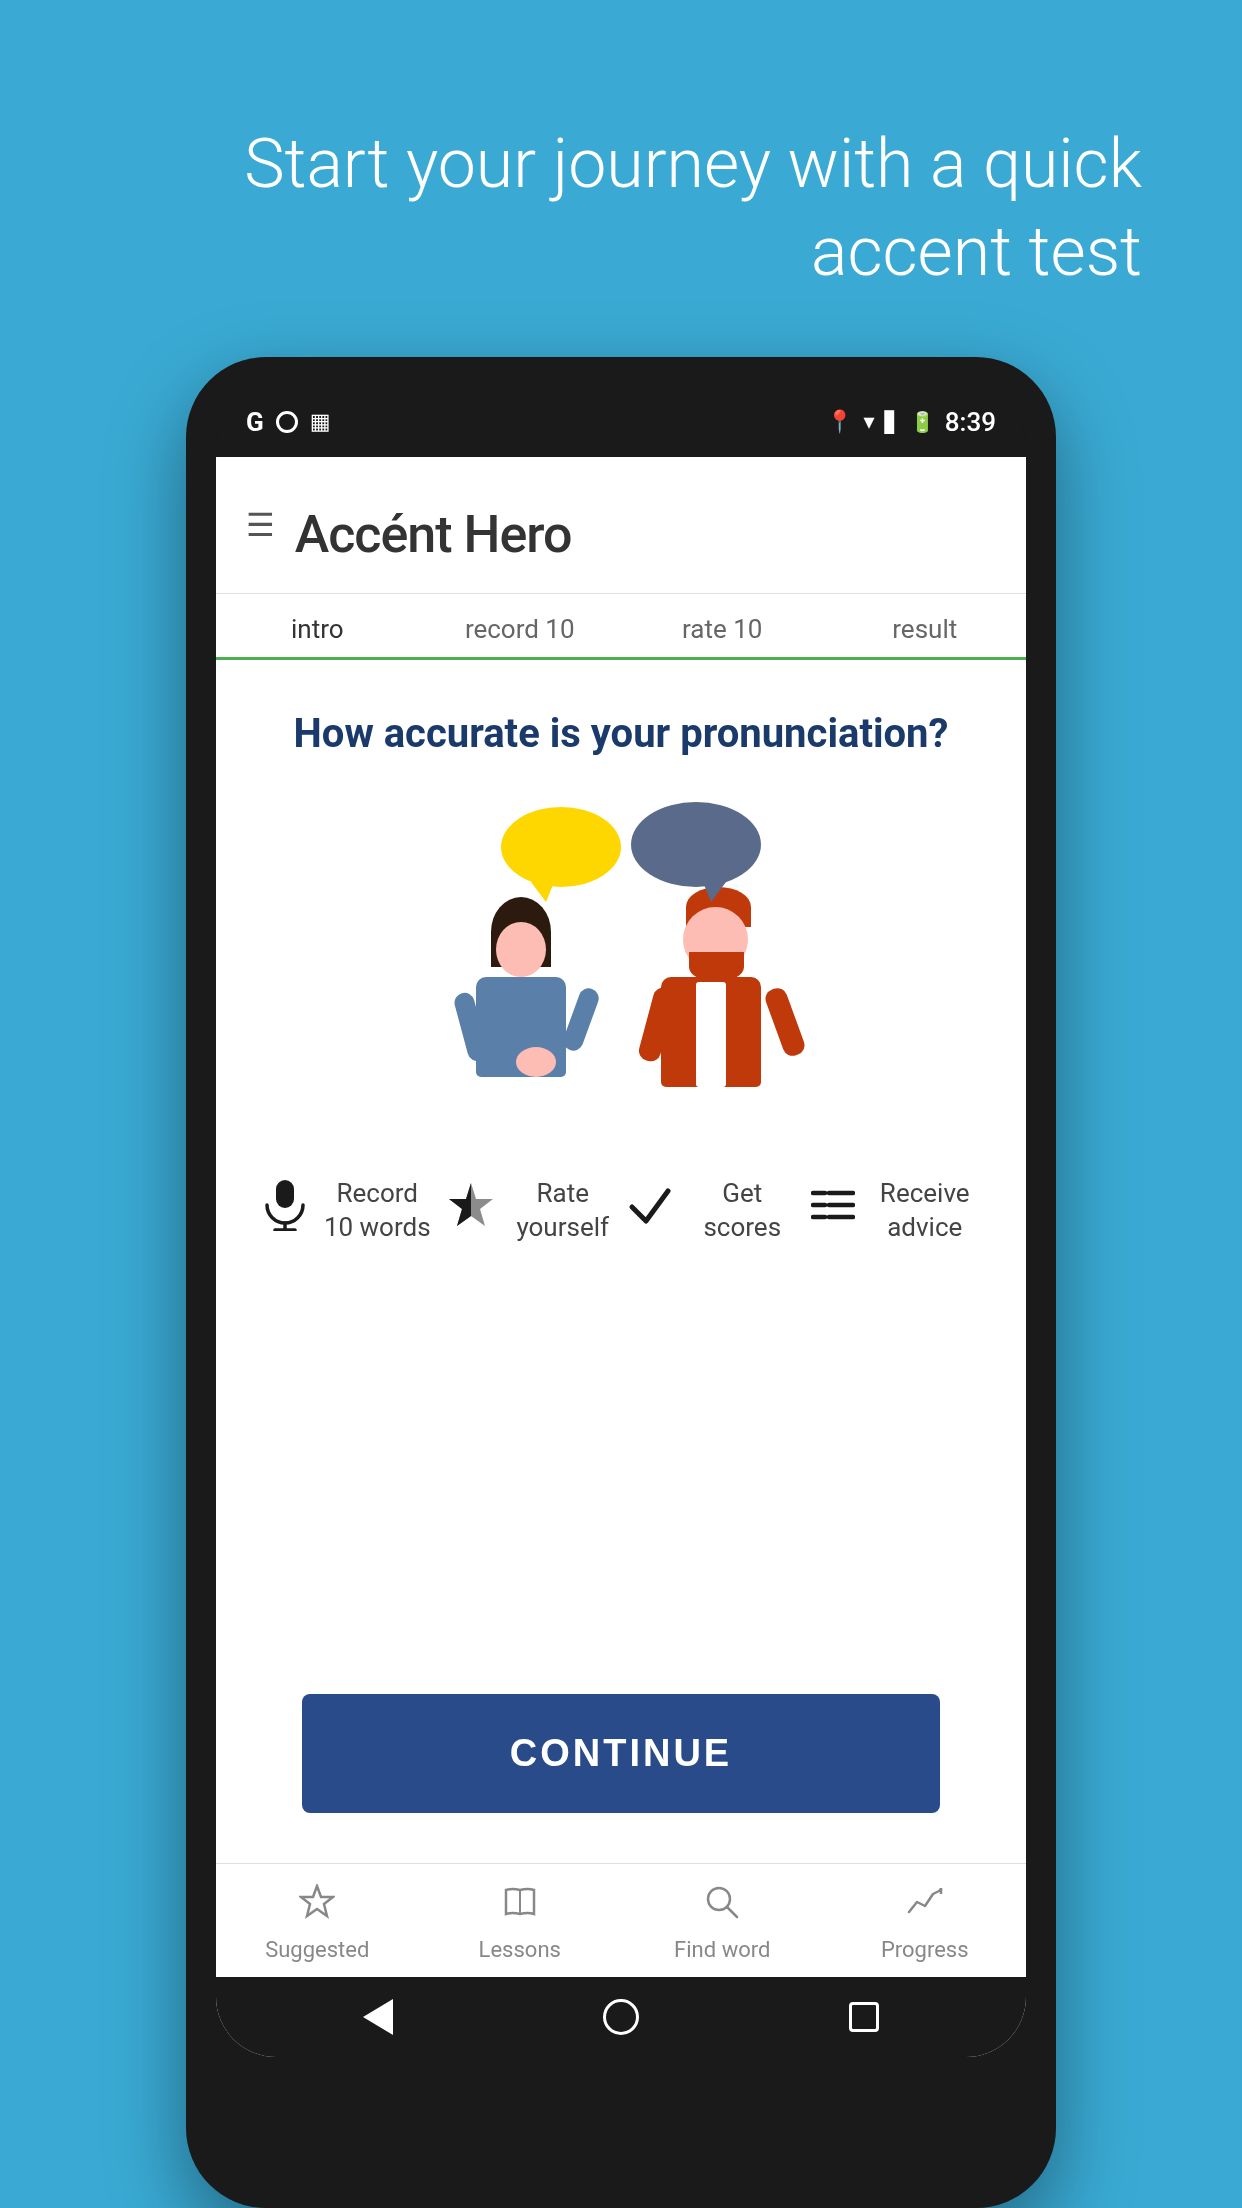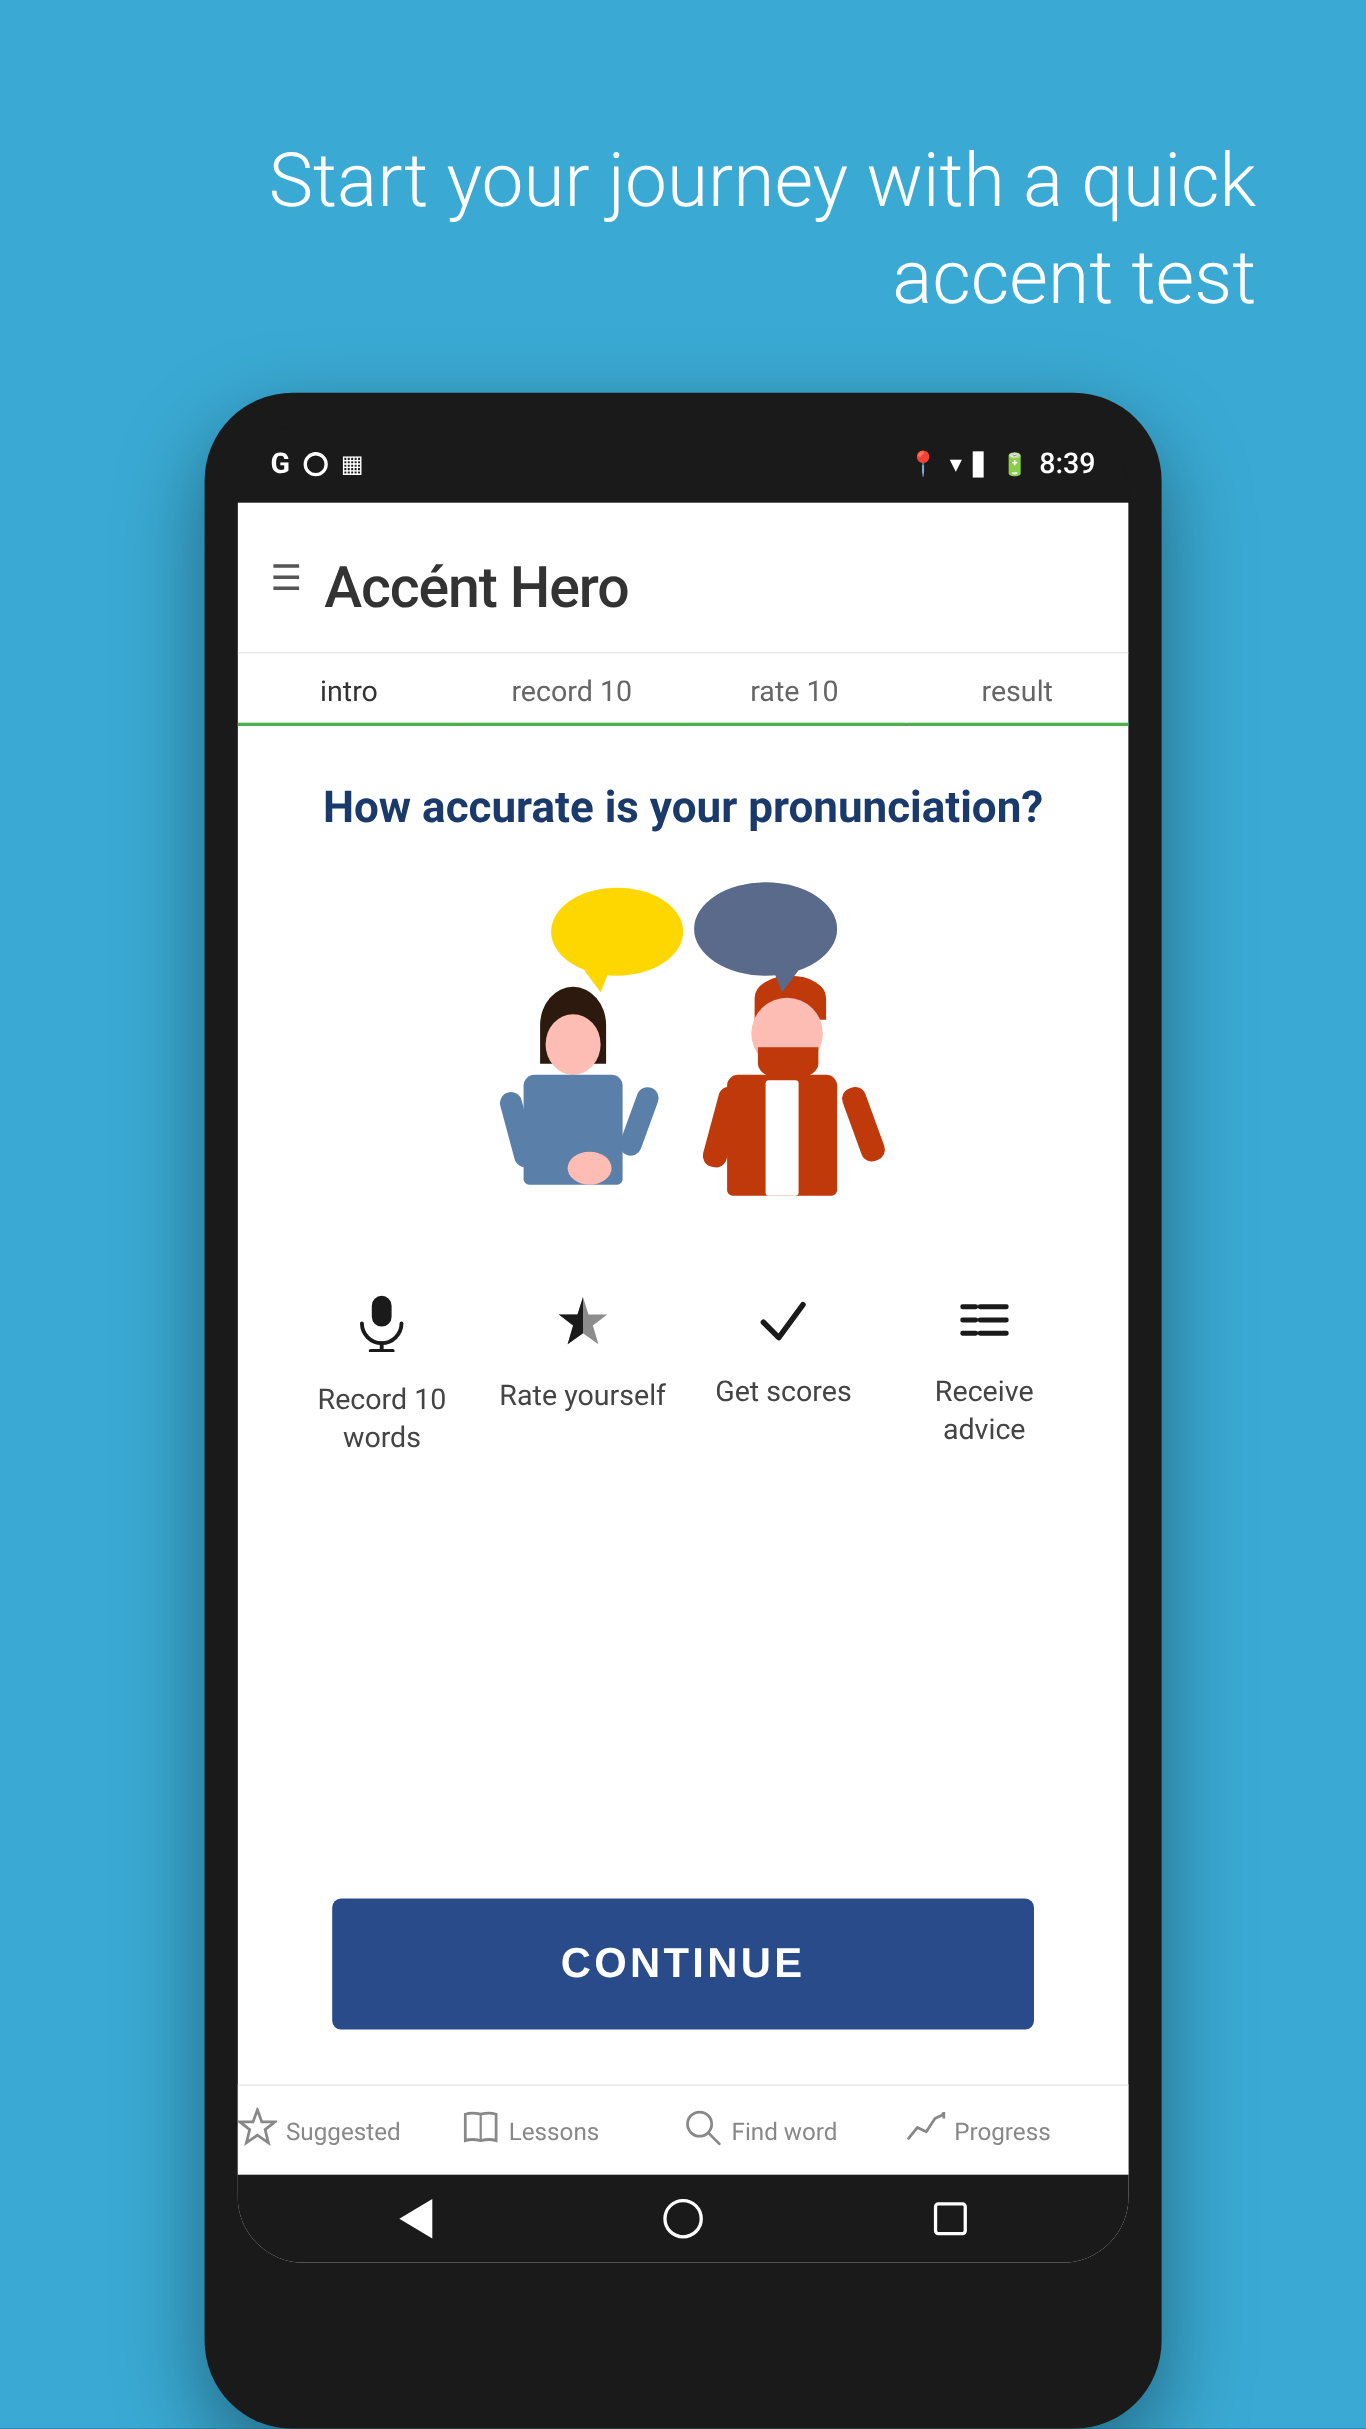--- a/index.html
+++ b/index.html
@@ -337,21 +337,21 @@
     
     .steps-row {
       display: flex;
       justify-content: space-around;
       width: 100%;
       margin-bottom: 60px;
       padding: 0 10px;
     }
     .step-item {
       display: flex;
-      flex-direction: column;
+      flex-direction: row;
       align-items: center;
       gap: 16px;
       width: 23%;
     }
     .step-icon {
       font-size: 48px;
       color: #1a1a1a;
     }
     .step-label {
       font-size: 26px;
@@ -381,21 +381,21 @@
     
     .bottom-nav {
       background: white;
       border-top: 1px solid #e0e0e0;
       display: flex;
       justify-content: space-around;
       padding: 20px 0 15px 0;
     }
     .nav-item {
       display: flex;
-      flex-direction: row;
+      flex-direction: column;
       align-items: center;
       gap: 8px;
       flex: 1;
     }
     .nav-icon {
       font-size: 38px;
       color: #888;
     }
     .nav-label {
       font-size: 22px;

